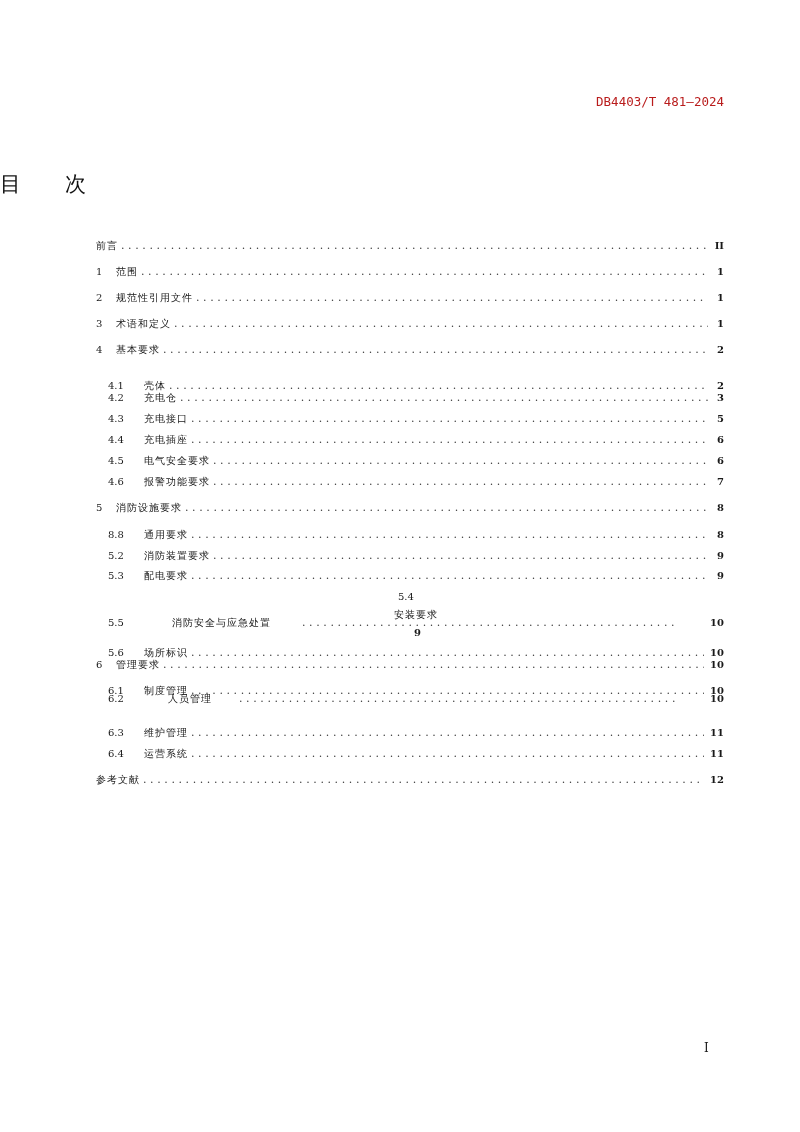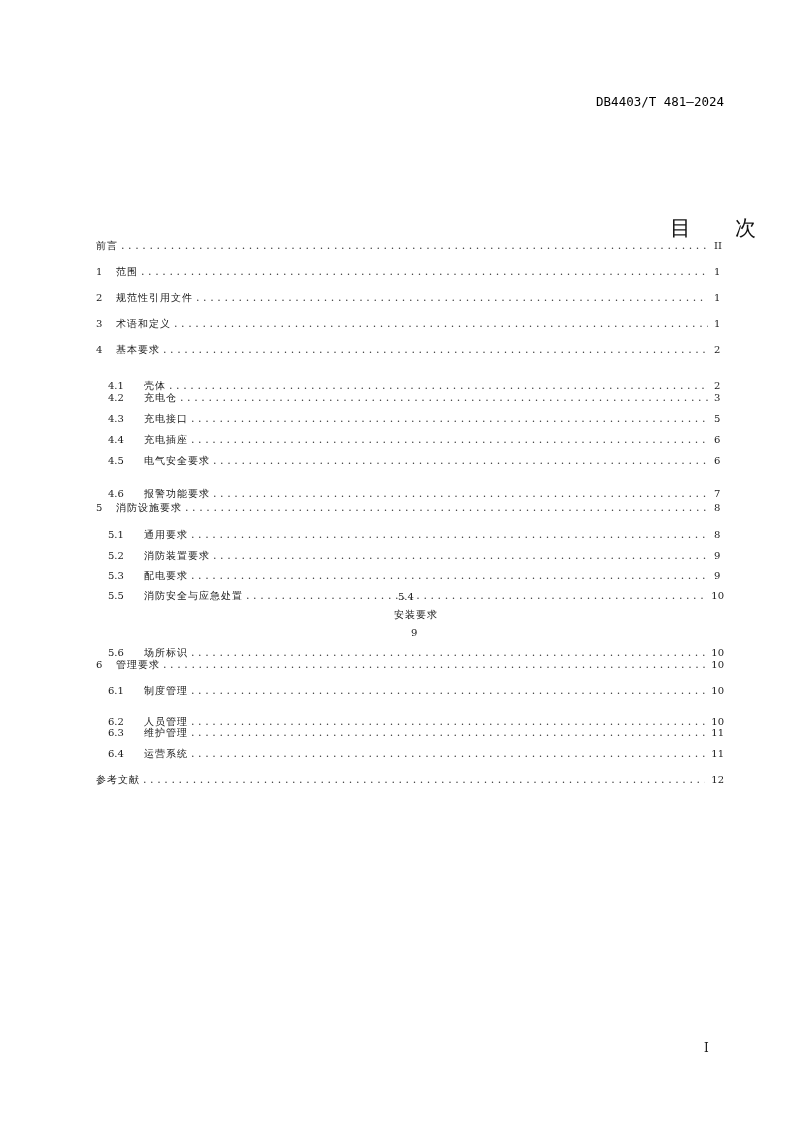--- a/index.html
+++ b/index.html
@@ -1,34 +1,34 @@
 <!DOCTYPE html>
 <html><head>
 <meta charset="utf-8">
 <style>
   html, body { margin: 0; padding: 0; background: #ffffff; }
   body { width: 800px; height: 1132px; position: relative; overflow: hidden;
          font-family: "DejaVu Serif", "Liberation Serif", serif; color: #1a1a1a; }
   .doc-code { position: absolute; top: 94px; right: 76px; font-family: "DejaVu Sans Mono", "Liberation Mono", monospace;
-              font-size: 12.5px; letter-spacing: 0px; color: #000000; }
-  .title { position: absolute; top: 170px; left: 0; width: 756px; text-align: right;
-           font-family: "DejaVu Sans", "Liberation Sans", sans-serif; font-size: 21px; color: #111; margin-top: 44px; }
+              font-size: 12.5px; letter-spacing: 0px; color: #b91c1c; }
+  .title { position: absolute; top: 170px; left: 0; width: 756px; text-align: left;
+           font-family: "DejaVu Sans", "Liberation Sans", sans-serif; font-size: 21px; color: #111; }
   .title span { display: inline-block; }
   .title .gap { width: 44px; }
   .toc-row { position: absolute; left: 96px; width: 628px; height: 18px; display: flex; align-items: center;
              font-size: 10px; line-height: 18px; }
   .toc-row.sub { left: 108px; width: 616px; }
   .toc-num { display: inline-block; white-space: nowrap; }
   .toc-row.top .toc-num { width: 20px; }
   .toc-row.sub .toc-num { width: 36px; }
   .toc-label { white-space: nowrap; letter-spacing: 1px; }
   .leader { flex: 1; overflow: hidden; white-space: nowrap; margin: 0 6px 0 3px; color: #444;
             letter-spacing: 3.6px; font-size: 11px; line-height: 18px; }
   .leader::before { content: "....................................................................................................................................................................................................................................................................."; }
-  .toc-page { white-space: nowrap; min-width: 10px; }
+  .toc-page { white-space: nowrap; text-align: right; min-width: 10px; font-weight: bold; }
   .page-num { position: absolute; top: 1041px; left: 704px; font-size: 12px; }
 </style>
 </head>
 <body>
 
 <div class="doc-code">DB4403/T 481—2024</div>
 
 <div class="title">
   <span>目</span><span class="gap"></span><span>次</span>
 </div>
@@ -86,34 +86,34 @@
       <span class="toc-label">充电插座</span>
       <span class="leader"></span>
       <span class="toc-page">6</span>
     </div>
     <div class="toc-row sub" style="top: 452px;">
       <span class="toc-num">4.5</span>
       <span class="toc-label">电气安全要求</span>
       <span class="leader"></span>
       <span class="toc-page">6</span>
     </div>
-    <div class="toc-row sub" style="top: 473px; margin-top: 12px;">
+    <div class="toc-row sub" style="top: 473px;">
       <span class="toc-num">4.6</span>
       <span class="toc-label">报警功能要求</span>
       <span class="leader"></span>
       <span class="toc-page">7</span>
     </div>
     <div class="toc-row top" style="top: 499px;">
       <span class="toc-num">5</span>
       <span class="toc-label">消防设施要求</span>
       <span class="leader"></span>
       <span class="toc-page">8</span>
     </div>
     <div class="toc-row sub" style="top: 526px;">
-      <span class="toc-num">5.1</span>
+      <span class="toc-num">8.8</span>
       <span class="toc-label">通用要求</span>
       <span class="leader"></span>
       <span class="toc-page">8</span>
     </div>
     <div class="toc-row sub" style="top: 547px;">
       <span class="toc-num">5.2</span>
       <span class="toc-label">消防装置要求</span>
       <span class="leader"></span>
       <span class="toc-page">9</span>
     </div>
@@ -122,21 +122,21 @@
       <span class="toc-label">配电要求</span>
       <span class="leader"></span>
       <span class="toc-page">9</span>
     </div>
     <div class="toc-row sub" style="top: 588px; flex-direction: column;">
       <span class="toc-num">5.4</span>
       <span class="toc-label">安装要求</span>
       <span class="leader"></span>
       <span class="toc-page">9</span>
     </div>
-    <div class="toc-row sub" style="top: 587px;">
+    <div class="toc-row sub" style="top: 614px; gap: 28px;">
       <span class="toc-num">5.5</span>
       <span class="toc-label">消防安全与应急处置</span>
       <span class="leader"></span>
       <span class="toc-page">10</span>
     </div>
     <div class="toc-row sub" style="top: 644px;">
       <span class="toc-num">5.6</span>
       <span class="toc-label">场所标识</span>
       <span class="leader"></span>
       <span class="toc-page">10</span>
@@ -146,21 +146,21 @@
       <span class="toc-label">管理要求</span>
       <span class="leader"></span>
       <span class="toc-page">10</span>
     </div>
     <div class="toc-row sub" style="top: 682px;">
       <span class="toc-num">6.1</span>
       <span class="toc-label">制度管理</span>
       <span class="leader"></span>
       <span class="toc-page">10</span>
     </div>
-    <div class="toc-row sub" style="top: 713px;">
+    <div class="toc-row sub" style="top: 690px; gap: 24px;">
       <span class="toc-num">6.2</span>
       <span class="toc-label">人员管理</span>
       <span class="leader"></span>
       <span class="toc-page">10</span>
     </div>
     <div class="toc-row sub" style="top: 724px;">
       <span class="toc-num">6.3</span>
       <span class="toc-label">维护管理</span>
       <span class="leader"></span>
       <span class="toc-page">11</span>

